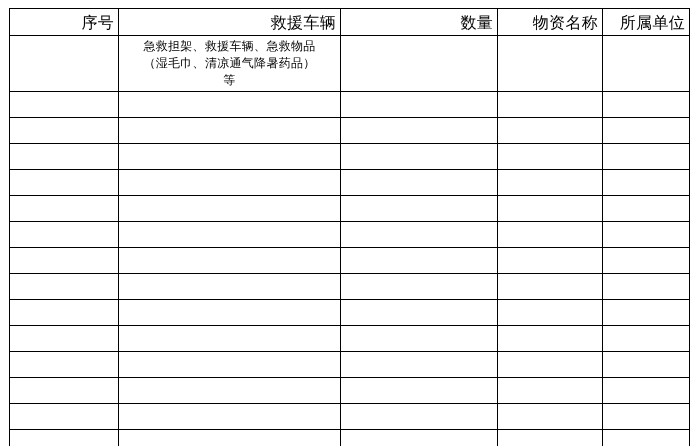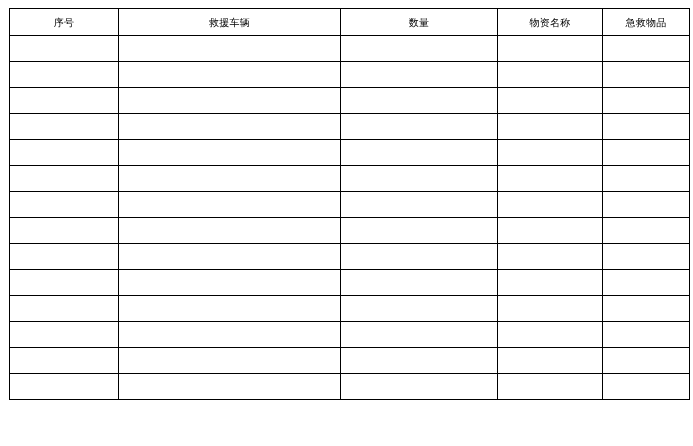--- a/index.html
+++ b/index.html
@@ -32,22 +32,23 @@
     border: 1px solid #000000;
     padding: 0;
     text-align: center;
     vertical-align: middle;
     font-weight: normal;
     font-size: 12px;
     line-height: 17px;
   }
   table.materials-table thead th {
     height: 26px;
-    font-size: 10px;
+    font-size: 16px;
     letter-spacing: 0.5px;
+    text-align: right;
   }
   table.materials-table tbody td {
     height: 25px;
   }
   tr.first-data-row td {
     height: 60px;
   }
   .cell-text {
     display: block;
     padding: 2px 4px;
@@ -73,25 +74,44 @@
         <th class="col-name">
           <span class="cell-text">救援车辆</span>
         </th>
         <th class="col-qty">
           <span class="cell-text">数量</span>
         </th>
         <th class="col-place">
           <span class="cell-text">物资名称</span>
         </th>
         <th class="col-unit">
-          <span class="cell-text">急救物品</span>
+          <span class="cell-text">所属单位</span>
         </th>
       </tr>
     </thead>
     <tbody>
+      <tr class="first-data-row">
+        <td class="col-no">
+            <span class="cell-text"></span>
+          </td>
+        <td class="col-name">
+            <span class="cell-text">急救担架、救援车辆、急救物品
+（湿毛巾、清凉通气降暑药品）
+等</span>
+          </td>
+        <td class="col-qty">
+            <span class="cell-text"></span>
+          </td>
+        <td class="col-place">
+            <span class="cell-text"></span>
+          </td>
+        <td class="col-unit">
+            <span class="cell-text"></span>
+          </td>
+      </tr>
       <tr>
         <td class="col-no">
             <span class="cell-text"></span>
           </td>
         <td class="col-name">
             <span class="cell-text"></span>
           </td>
         <td class="col-qty">
             <span class="cell-text"></span>
           </td>

